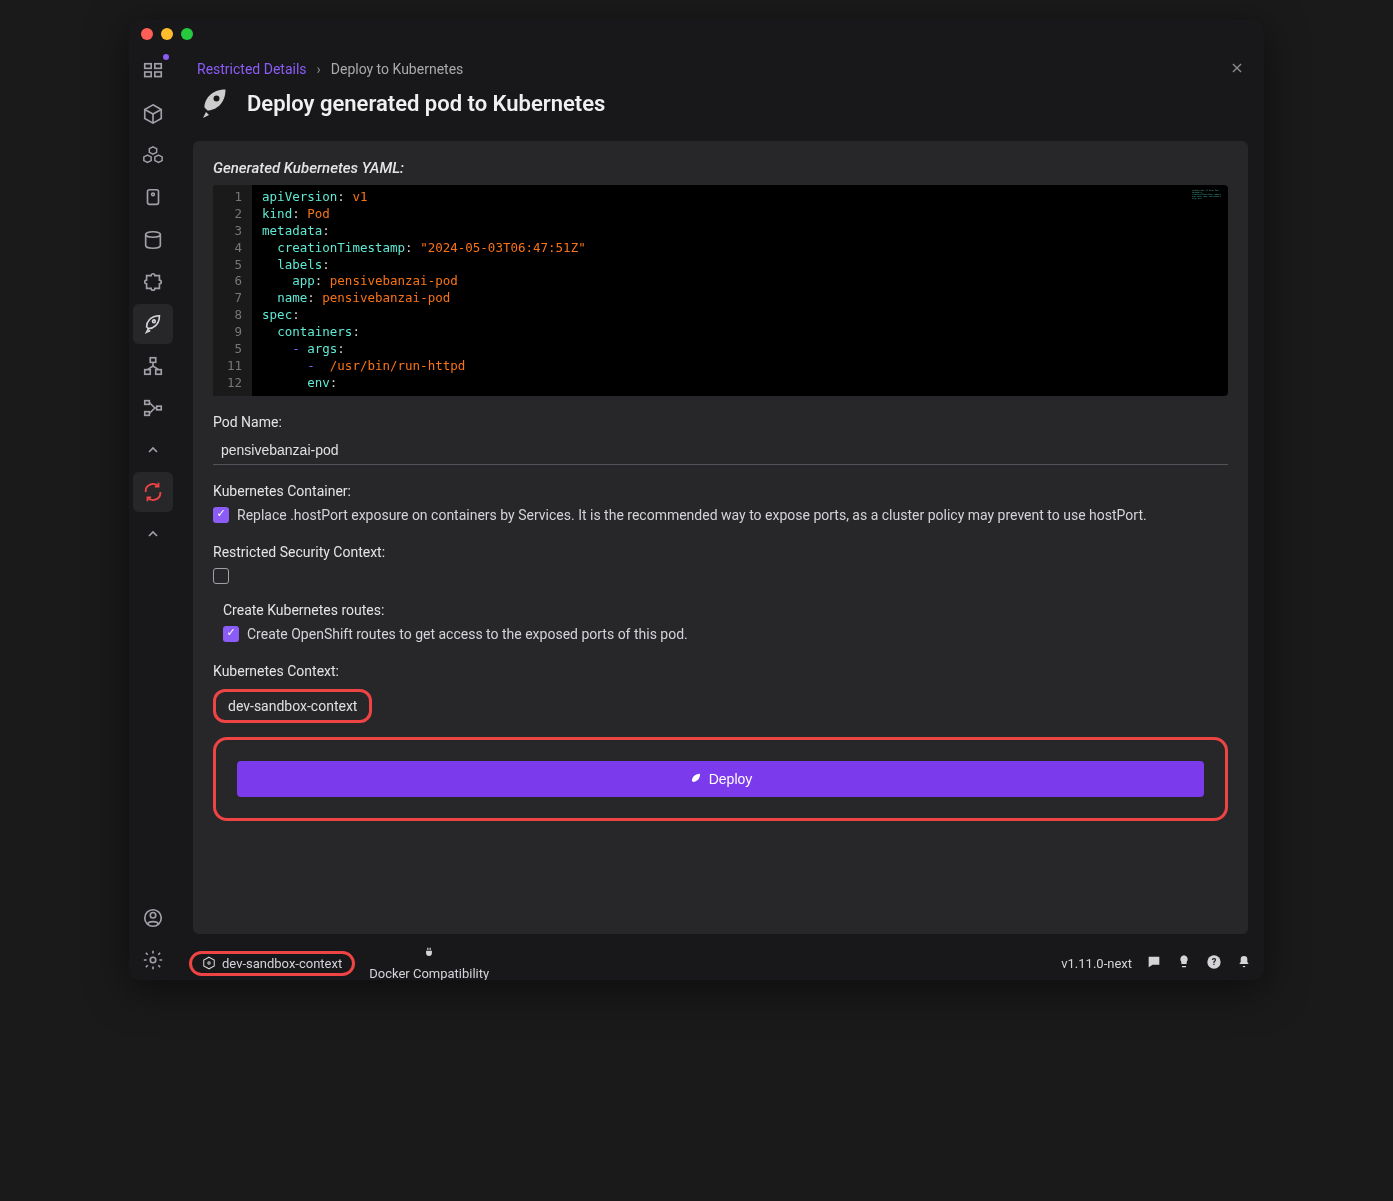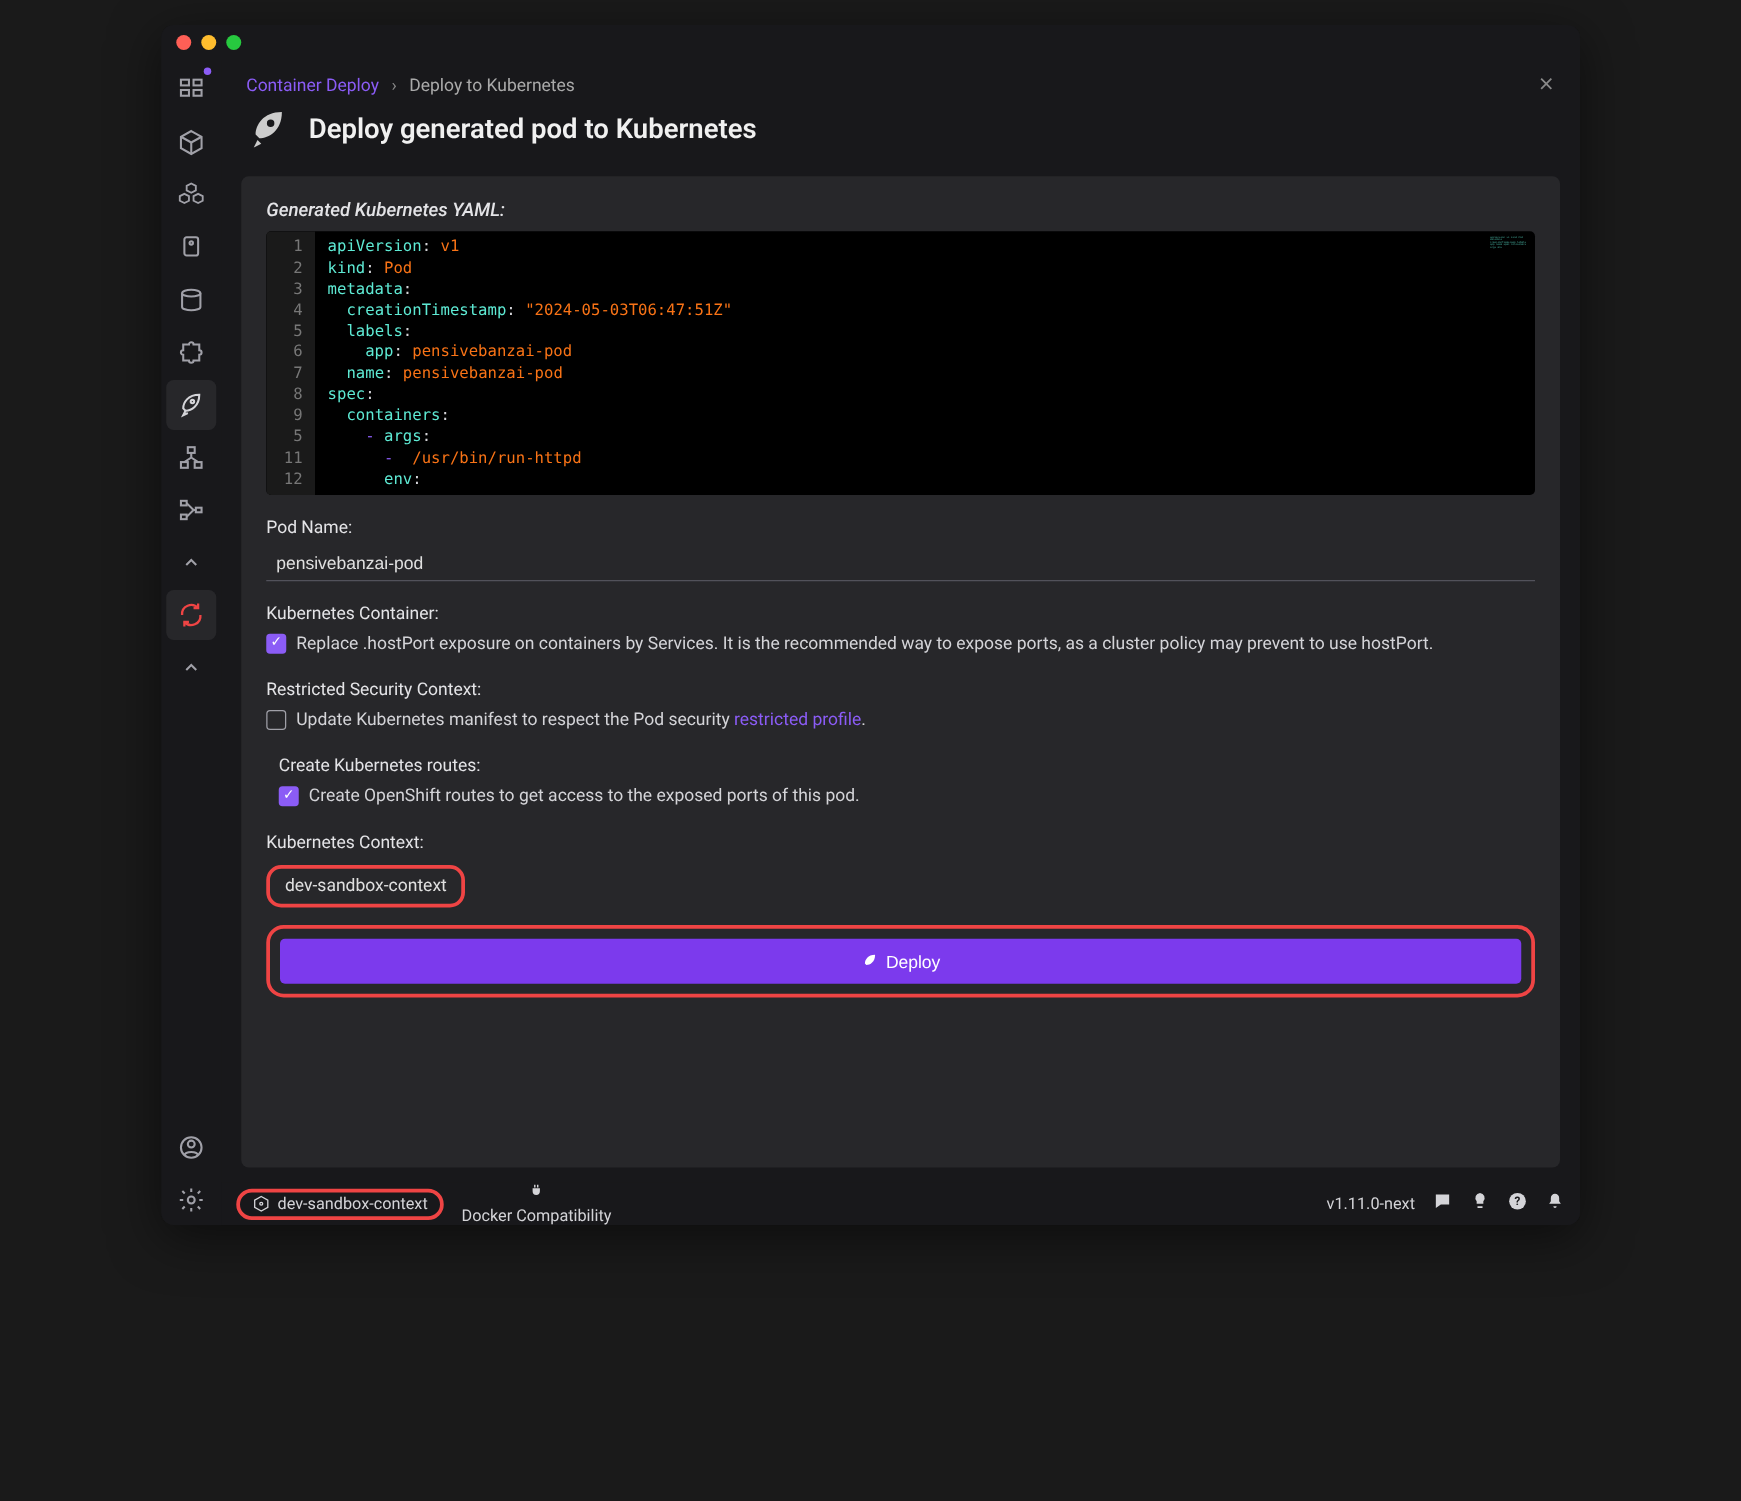--- a/index.html
+++ b/index.html
@@ -195,21 +195,21 @@
   display: inline-block;
   border: 3px solid #ef4444;
   border-radius: 12px;
   padding: 6px 12px;
   margin-top: 4px;
   color: #e0e0e0;
 }
 .deploy-wrap {
   border: 3px solid #ef4444;
   border-radius: 14px;
-  padding: 8px;
+  padding: 21px;
   margin-top: 14px;
 }
 .deploy-btn {
   width: 100%;
   background: #7c3aed;
   border: none;
   color: white;
   padding: 10px;
   font-size: 14px;
   border-radius: 4px;
@@ -354,21 +354,21 @@
         <svg viewBox="0 0 24 24" fill="none" stroke="currentColor" stroke-width="1.8">
             <circle cx="12" cy="12" r="3"></circle>
             <path d="M12 2 L12 5 M12 19 L12 22 M4.2 4.2 L6.3 6.3 M17.7 17.7 L19.8 19.8 M2 12 L5 12 M19 12 L22 12 M4.2 19.8 L6.3 17.7 M17.7 6.3 L19.8 4.2"></path>
           </svg>
       </div>
     </div>
 
     <div class="content">
       <div class="header">
         <div class="breadcrumb">
-          <span class="link">Container Deploy</span>
+          <span class="link">Restricted Details</span>
           <span class="sep">›</span>
           <span class="current">Deploy to Kubernetes</span>
           <span class="close">
             <svg width="14" height="14" viewBox="0 0 24 24" fill="none" stroke="currentColor" stroke-width="2.5">
                 <path d="M5 5 L19 19 M19 5 L5 19"></path>
               </svg>
           </span>
         </div>
         <div class="page-title">
           <svg viewBox="0 0 24 24" fill="currentColor">
@@ -405,23 +405,20 @@
 
         <div class="field-label">Kubernetes Container:</div>
         <div class="check-row">
           <div class="checkbox checked">✓</div>
           <span>Replace .hostPort exposure on containers by Services. It is the recommended way to expose ports, as a cluster policy may prevent to use hostPort.</span>
         </div>
 
         <div class="field-label">Restricted Security Context:</div>
         <div class="check-row">
           <div class="checkbox unchecked"></div>
-          <span>
-            <span>Update Kubernetes manifest to respect the Pod security </span><span class="link-inline">restricted profile</span><span>.</span>
-          </span>
         </div>
 
         <div class="indent">
           <div class="field-label">Create Kubernetes routes:</div>
           <div class="check-row">
             <div class="checkbox checked">✓</div>
             <span>Create OpenShift routes to get access to the exposed ports of this pod.</span>
           </div>
         </div>
 

